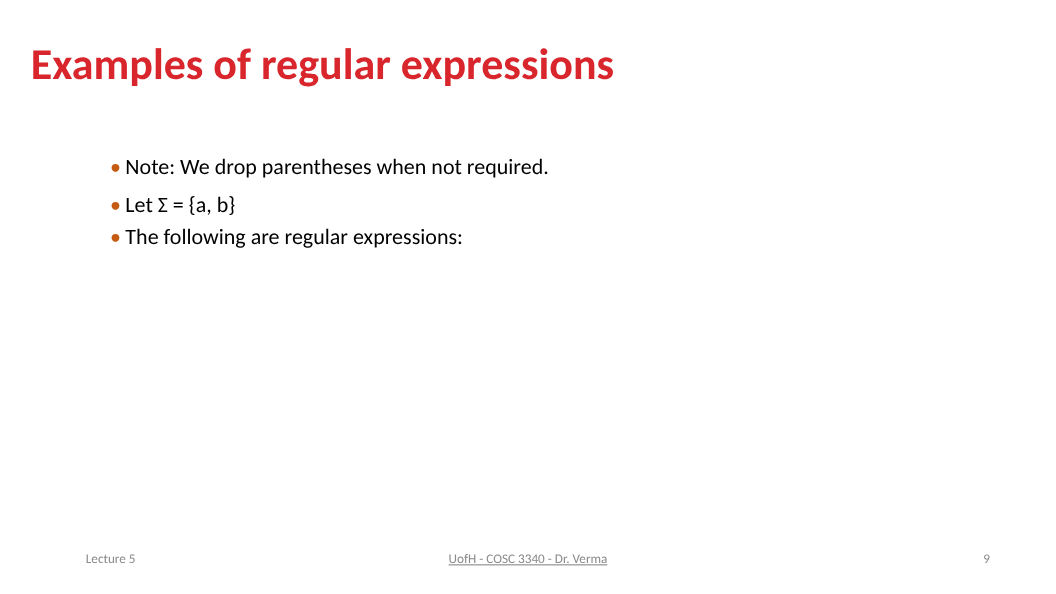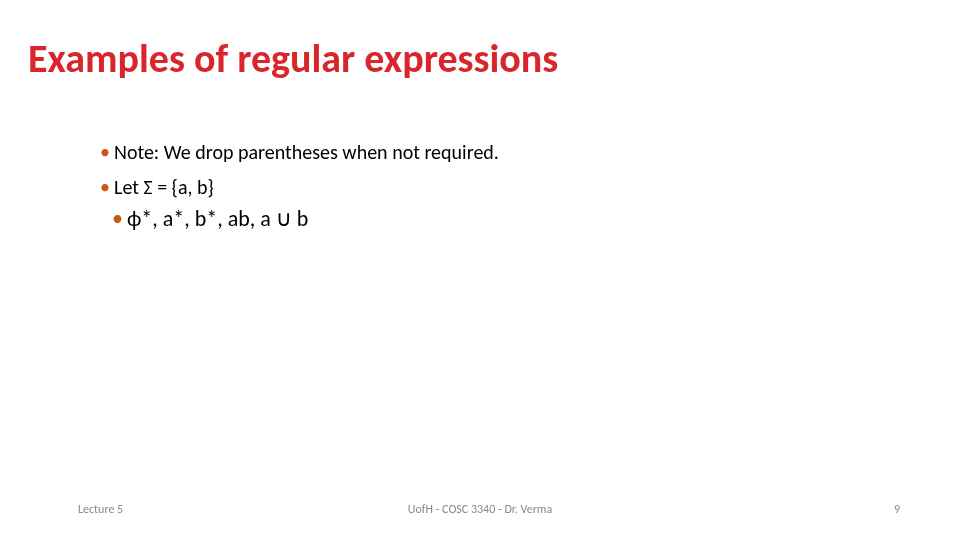--- a/index.html
+++ b/index.html
@@ -51,20 +51,21 @@
     padding: 0 60px 0 78px;
     display: flex;
     justify-content: space-between;
     font-size: 12px;
     color: #8a8a8a;
   }
   .footer-center {
     position: absolute;
     left: 50%;
     transform: translateX(-50%);
+    text-decoration: underline;
   }
 </style>
 </head>
 <body>
 
 <div class="slide">
 
   <div class="title">Examples of regular expressions</div>
 
   <div class="content">
@@ -72,24 +73,24 @@
     <div class="lvl1">
       <span class="bullet">•</span><span>Note: We  drop parentheses when not required.</span>
     </div>
 
     <div class="gap"></div>
 
     <div class="lvl1">
       <span class="bullet">•</span><span>Let Σ = {a, b}</span>
     </div>
 
+    <div class="lvl1">
+      <span class="bullet">•</span><span>The following are regular expressions:</span>
+    </div>
 
-    <div class="lvl2">
-      <span class="bullet">•</span><span>ϕ*, a*, b*, ab, a ∪ b</span>
-    </div>
 
   </div>
 
   <div class="footer">
     <span>Lecture 5</span>
     <span class="footer-center">UofH - COSC 3340 - Dr. Verma</span>
     <span>9</span>
   </div>
 
 </div>

